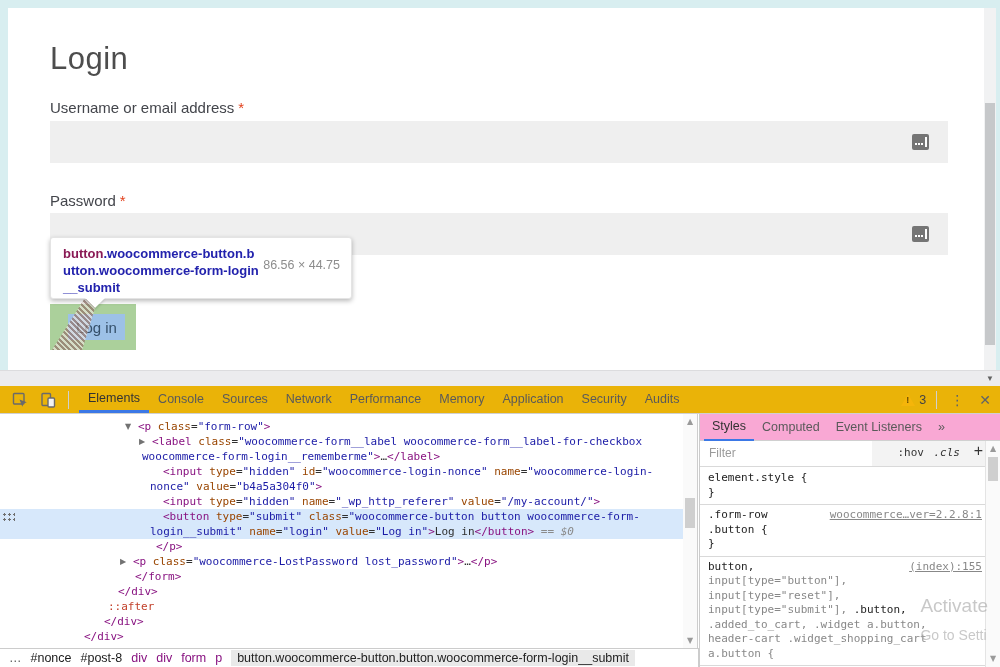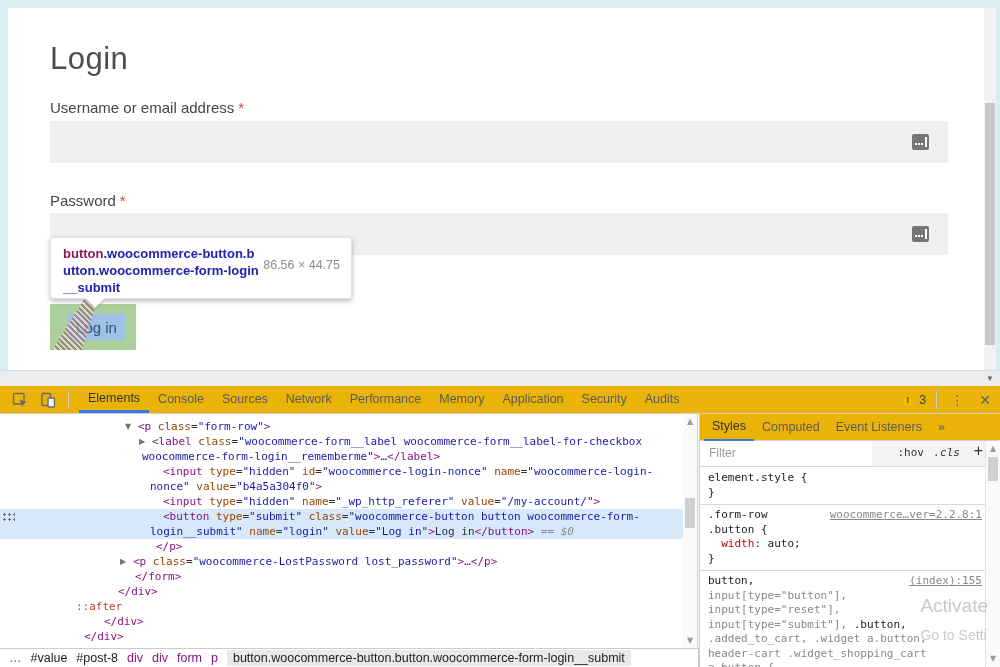--- a/index.html
+++ b/index.html
@@ -75,21 +75,21 @@
   .el-scroll .thumb { position:absolute; left:2px; top:84px; width:10px; height:30px; background:#cfcfcf; }
 
   
   .crumbbar { position:absolute; left:0; top:262px; width:699px; height:19px; background:#fff; border-top:1px solid #ccc; border-right:1px solid #ccc;
     display:flex; align-items:center; gap:9px; padding-left:9px; font-size:12.5px; overflow:hidden; }
   .c-dim { color:#5a5a5a; } .c-id { color:#1a1a1a; } .c-tag { color:#881280; }
   .c-sel { background:#e9e9e9; color:#222; padding:1px 6px; white-space:nowrap; }
 
   
   .styles-panel { position:absolute; left:699px; top:28px; width:301px; height:253px; background:#fff; border-left:1px solid #ccc; overflow:hidden; }
-  .st-tabs { height:27px; background:#eab308; border-bottom:1px solid #d0d0d0; display:flex; align-items:center; padding-left:4px;text-align:center; }
+  .st-tabs { height:27px; background:#f9a8d4; border-bottom:1px solid #d0d0d0; display:flex; align-items:center; padding-left:4px;text-align:center; }
   .st-tab { padding:0 8px; height:27px; line-height:27px; color:#5a5a5a; font-size:12.5px; }
   .st-tab.active { color:#333; border-bottom:2px solid #3b78e6; line-height:25px; }
   .st-filter { position:relative; height:26px; background:#f3f3f3; border-bottom:1px solid #d9d9d9; }
   .filter-box { position:absolute; left:0; top:0; width:172px; height:25px; background:#fff; font-size:12px; color:#9a9a9a; line-height:25px; padding-left:9px; }
   .st-hov { position:absolute; right:76px; top:5px; font-family:"DejaVu Sans Mono", monospace; font-size:11px; color:#333; }
   .st-cls { position:absolute; right:40px; top:5px; font-family:"DejaVu Sans Mono", monospace; font-size:11px; color:#333;font-style:italic; }
   .st-plus { position:absolute; right:17px; top:1px; font-size:16px; color:#333; }
   .st-rules { position:absolute; left:0; top:54px; width:286px; bottom:0; font-family:"DejaVu Sans Mono", monospace; font-size:11px; }
   .rule-sec { padding:3px 0 4px 0; border-bottom:1px solid #d9d9d9; }
   .rule-line { position:relative; white-space:pre; line-height:14.5px; padding-left:8px; }
@@ -196,35 +196,35 @@
         <div class="code-line" style="padding-left: 142px;"><span class="tk-val">woocommerce-form-login__rememberme"</span><span class="tk-tag">&gt;</span><span class="tk-pln">…</span><span class="tk-tag">&lt;/label&gt;</span></div>
         <div class="code-line" style="padding-left: 163px;"><span class="tk-tag">&lt;input</span><span class="tk-attr"> type</span><span class="tk-pln">=</span><span class="tk-val">"hidden"</span><span class="tk-attr"> id</span><span class="tk-pln">=</span><span class="tk-val">"woocommerce-login-nonce"</span><span class="tk-attr"> name</span><span class="tk-pln">=</span><span class="tk-val">"woocommerce-login-</span></div>
         <div class="code-line" style="padding-left: 150px;"><span class="tk-val">nonce"</span><span class="tk-attr"> value</span><span class="tk-pln">=</span><span class="tk-val">"b4a5a304f0"</span><span class="tk-tag">&gt;</span></div>
         <div class="code-line" style="padding-left: 163px;"><span class="tk-tag">&lt;input</span><span class="tk-attr"> type</span><span class="tk-pln">=</span><span class="tk-val">"hidden"</span><span class="tk-attr"> name</span><span class="tk-pln">=</span><span class="tk-val">"_wp_http_referer"</span><span class="tk-attr"> value</span><span class="tk-pln">=</span><span class="tk-val">"/my-account/"</span><span class="tk-tag">&gt;</span></div>
         <div class="code-line hl" style="padding-left: 163px;"><span class="tk-tag">&lt;button</span><span class="tk-attr"> type</span><span class="tk-pln">=</span><span class="tk-val">"submit"</span><span class="tk-attr"> class</span><span class="tk-pln">=</span><span class="tk-val">"woocommerce-button button woocommerce-form-</span></div>
         <div class="code-line hl" style="padding-left: 150px;"><span class="tk-val">login__submit"</span><span class="tk-attr"> name</span><span class="tk-pln">=</span><span class="tk-val">"login"</span><span class="tk-attr"> value</span><span class="tk-pln">=</span><span class="tk-val">"Log in"</span><span class="tk-tag">&gt;</span><span class="tk-pln">Log in</span><span class="tk-tag">&lt;/button&gt;</span><span class="tk-dim"> == $0</span></div>
         <div class="code-line" style="padding-left: 156px;"><span class="tk-tag">&lt;/p&gt;</span></div>
         <div class="code-line" style="padding-left: 133px;"><span class="twisty" style="left: 120px;">▶</span><span class="tk-tag">&lt;p</span><span class="tk-attr"> class</span><span class="tk-pln">=</span><span class="tk-val">"woocommerce-LostPassword lost_password"</span><span class="tk-tag">&gt;</span><span class="tk-pln">…</span><span class="tk-tag">&lt;/p&gt;</span></div>
         <div class="code-line" style="padding-left: 135px;"><span class="tk-tag">&lt;/form&gt;</span></div>
         <div class="code-line" style="padding-left: 118px;"><span class="tk-tag">&lt;/div&gt;</span></div>
-        <div class="code-line" style="padding-left: 76px;"><span class="tk-pseudo">::after</span></div>
+        <div class="code-line" style="padding-left: 108px;"><span class="tk-pseudo">::after</span></div>
         <div class="code-line" style="padding-left: 104px;"><span class="tk-tag">&lt;/div&gt;</span></div>
         <div class="code-line" style="padding-left: 84px;"><span class="tk-tag">&lt;/div&gt;</span></div>
       </div>
     <div class="gutter-dots" style="top:126px;"></div>
 
     <div class="el-scroll">
       <span class="sb-arrow up">▲</span>
       <div class="thumb"></div>
       <span class="sb-arrow down">▼</span>
     </div>
 
     <div class="crumbbar">
         <span class="c-dim">…</span>
-        <span class="c-id">#value</span>
+        <span class="c-id">#nonce</span>
         <span class="c-id">#post-8</span>
         <span class="c-tag">div</span>
         <span class="c-tag">div</span>
         <span class="c-tag">form</span>
         <span class="c-tag">p</span>
         <span class="c-sel">button.woocommerce-button.button.woocommerce-form-login__submit</span>
       </div>
 
     <div class="styles-panel">
       <div class="st-tabs">
@@ -240,21 +240,20 @@
         <span class="st-plus">+</span>
       </div>
       <div class="st-rules">
           <div class="rule-sec">
             <div class="rule-line"><span class="st-sel">element.style {</span></div>
             <div class="rule-line"><span class="st-sel">}</span></div>
           </div>
           <div class="rule-sec">
             <div class="rule-line"><span class="rule-link">woocommerce…ver=2.2.8:1</span><span class="st-sel">.form-row</span></div>
             <div class="rule-line"><span class="st-sel">.button {</span></div>
-            <div class="rule-line"><span class="st-pln">  </span><span class="st-prop">width</span><span class="st-pln">: auto;</span></div>
             <div class="rule-line"><span class="st-sel">}</span></div>
           </div>
           <div class="rule-sec">
             <div class="rule-line"><span class="rule-link">(index):155</span><span class="st-sel">button,</span></div>
             <div class="rule-line"><span class="st-dim">input[type="button"],</span></div>
             <div class="rule-line"><span class="st-dim">input[type="reset"],</span></div>
             <div class="rule-line"><span class="st-dim">input[type="submit"],</span><span class="st-sel"> .button,</span></div>
             <div class="rule-line"><span class="st-dim">.added_to_cart, .widget a.button,</span></div>
             <div class="rule-line"><span class="st-dim">header-cart .widget_shopping_cart</span></div>
             <div class="rule-line"><span class="st-dim">a.button {</span></div>

